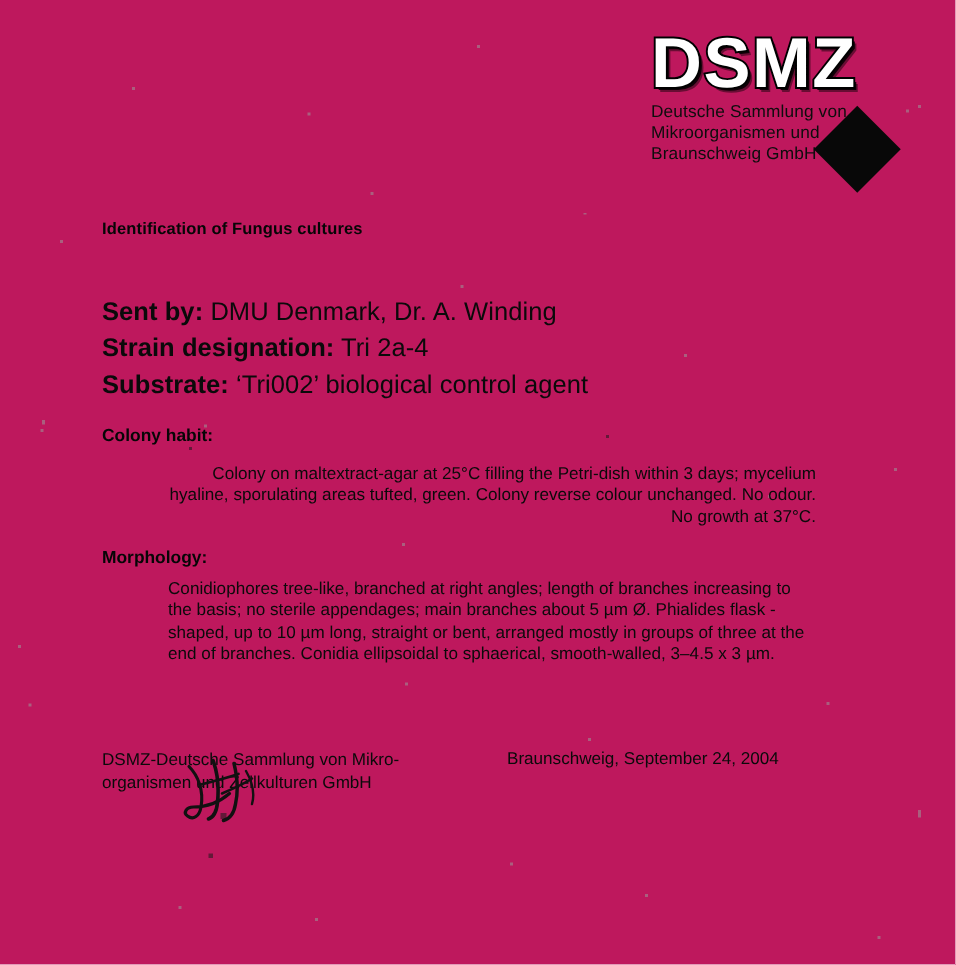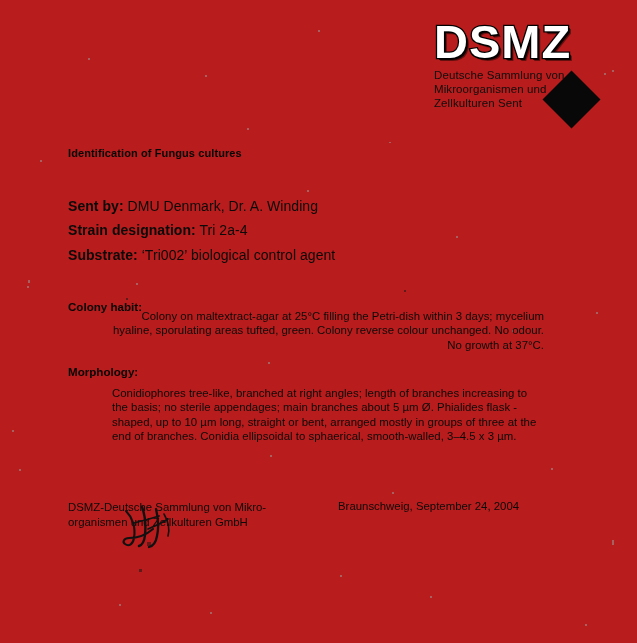--- a/index.html
+++ b/index.html
@@ -7,21 +7,21 @@
     padding: 0;
     background: #ffffff;
   }
   body {
     font-family: "Liberation Sans", sans-serif;
   }
   #page {
     position: relative;
     width: 637px;
     height: 643px;
-    background: #b91c1c;
+    background: #be185d;
     overflow: hidden;
     color: #000000;
   }
 
   
   .speckles {
     position: absolute;
     inset: 0;
     pointer-events: none;
     opacity: 0.55;
@@ -72,21 +72,21 @@
     top: 147px;
     font-size: 11px;
     font-weight: bold;
     letter-spacing: 0.1px;
     color: #060606;
   }
 
   .field-line {
     position: absolute;
     left: 68px;
-    font-size: 14px;
+    font-size: 17px;
     letter-spacing: 0.05px;
     color: #0a0a0a;
     white-space: nowrap;
   }
   .field-line .lbl { font-weight: bold; }
 
   .section-head {
     position: absolute;
     left: 68px;
     font-size: 11.6px;
@@ -100,21 +100,21 @@
     font-size: 11.4px;
     line-height: 14.4px;
     letter-spacing: 0.02px;
     color: #0a0a0a;
     text-align: left;
   }
 
   #line-sentby      { top: 198px; }
   #line-strain      { top: 222px; }
   #line-substrate   { top: 247px; }
-  #head-colony      { top: 300px; }
+  #head-colony      { top: 284px; }
   #body-colony      { top: 309px; text-align: right; }
   #head-morph       { top: 365px; }
   #body-morph       { top: 386px; }
 
   #line-identity {
     position: absolute;
     left: 68px;
     top: 456px;
     font-size: 11.4px;
     color: #0a0a0a;
@@ -191,21 +191,21 @@
       <rect x="404" y="290" width="2" height="2"></rect>
       <rect x="126" y="298" width="2" height="2"></rect>
     </g>
   </svg>
 
   <div id="logo-block">
     <div class="dsmz-word">DSMZ</div>
     <div class="logo-sub">
       <div>Deutsche Sammlung von</div>
       <div>Mikroorganismen und</div>
-      <div>Zellkulturen Sent</div>
+      <div>Braunschweig GmbH</div>
     </div>
   </div>
   <div id="logo-diamond"></div>
 
   <div id="doc-title">Identification of Fungus cultures</div>
 
   <div class="field-line" id="line-sentby">
     <span class="lbl">Sent by:</span>
     <span>DMU Denmark, Dr. A. Winding</span>
   </div>

